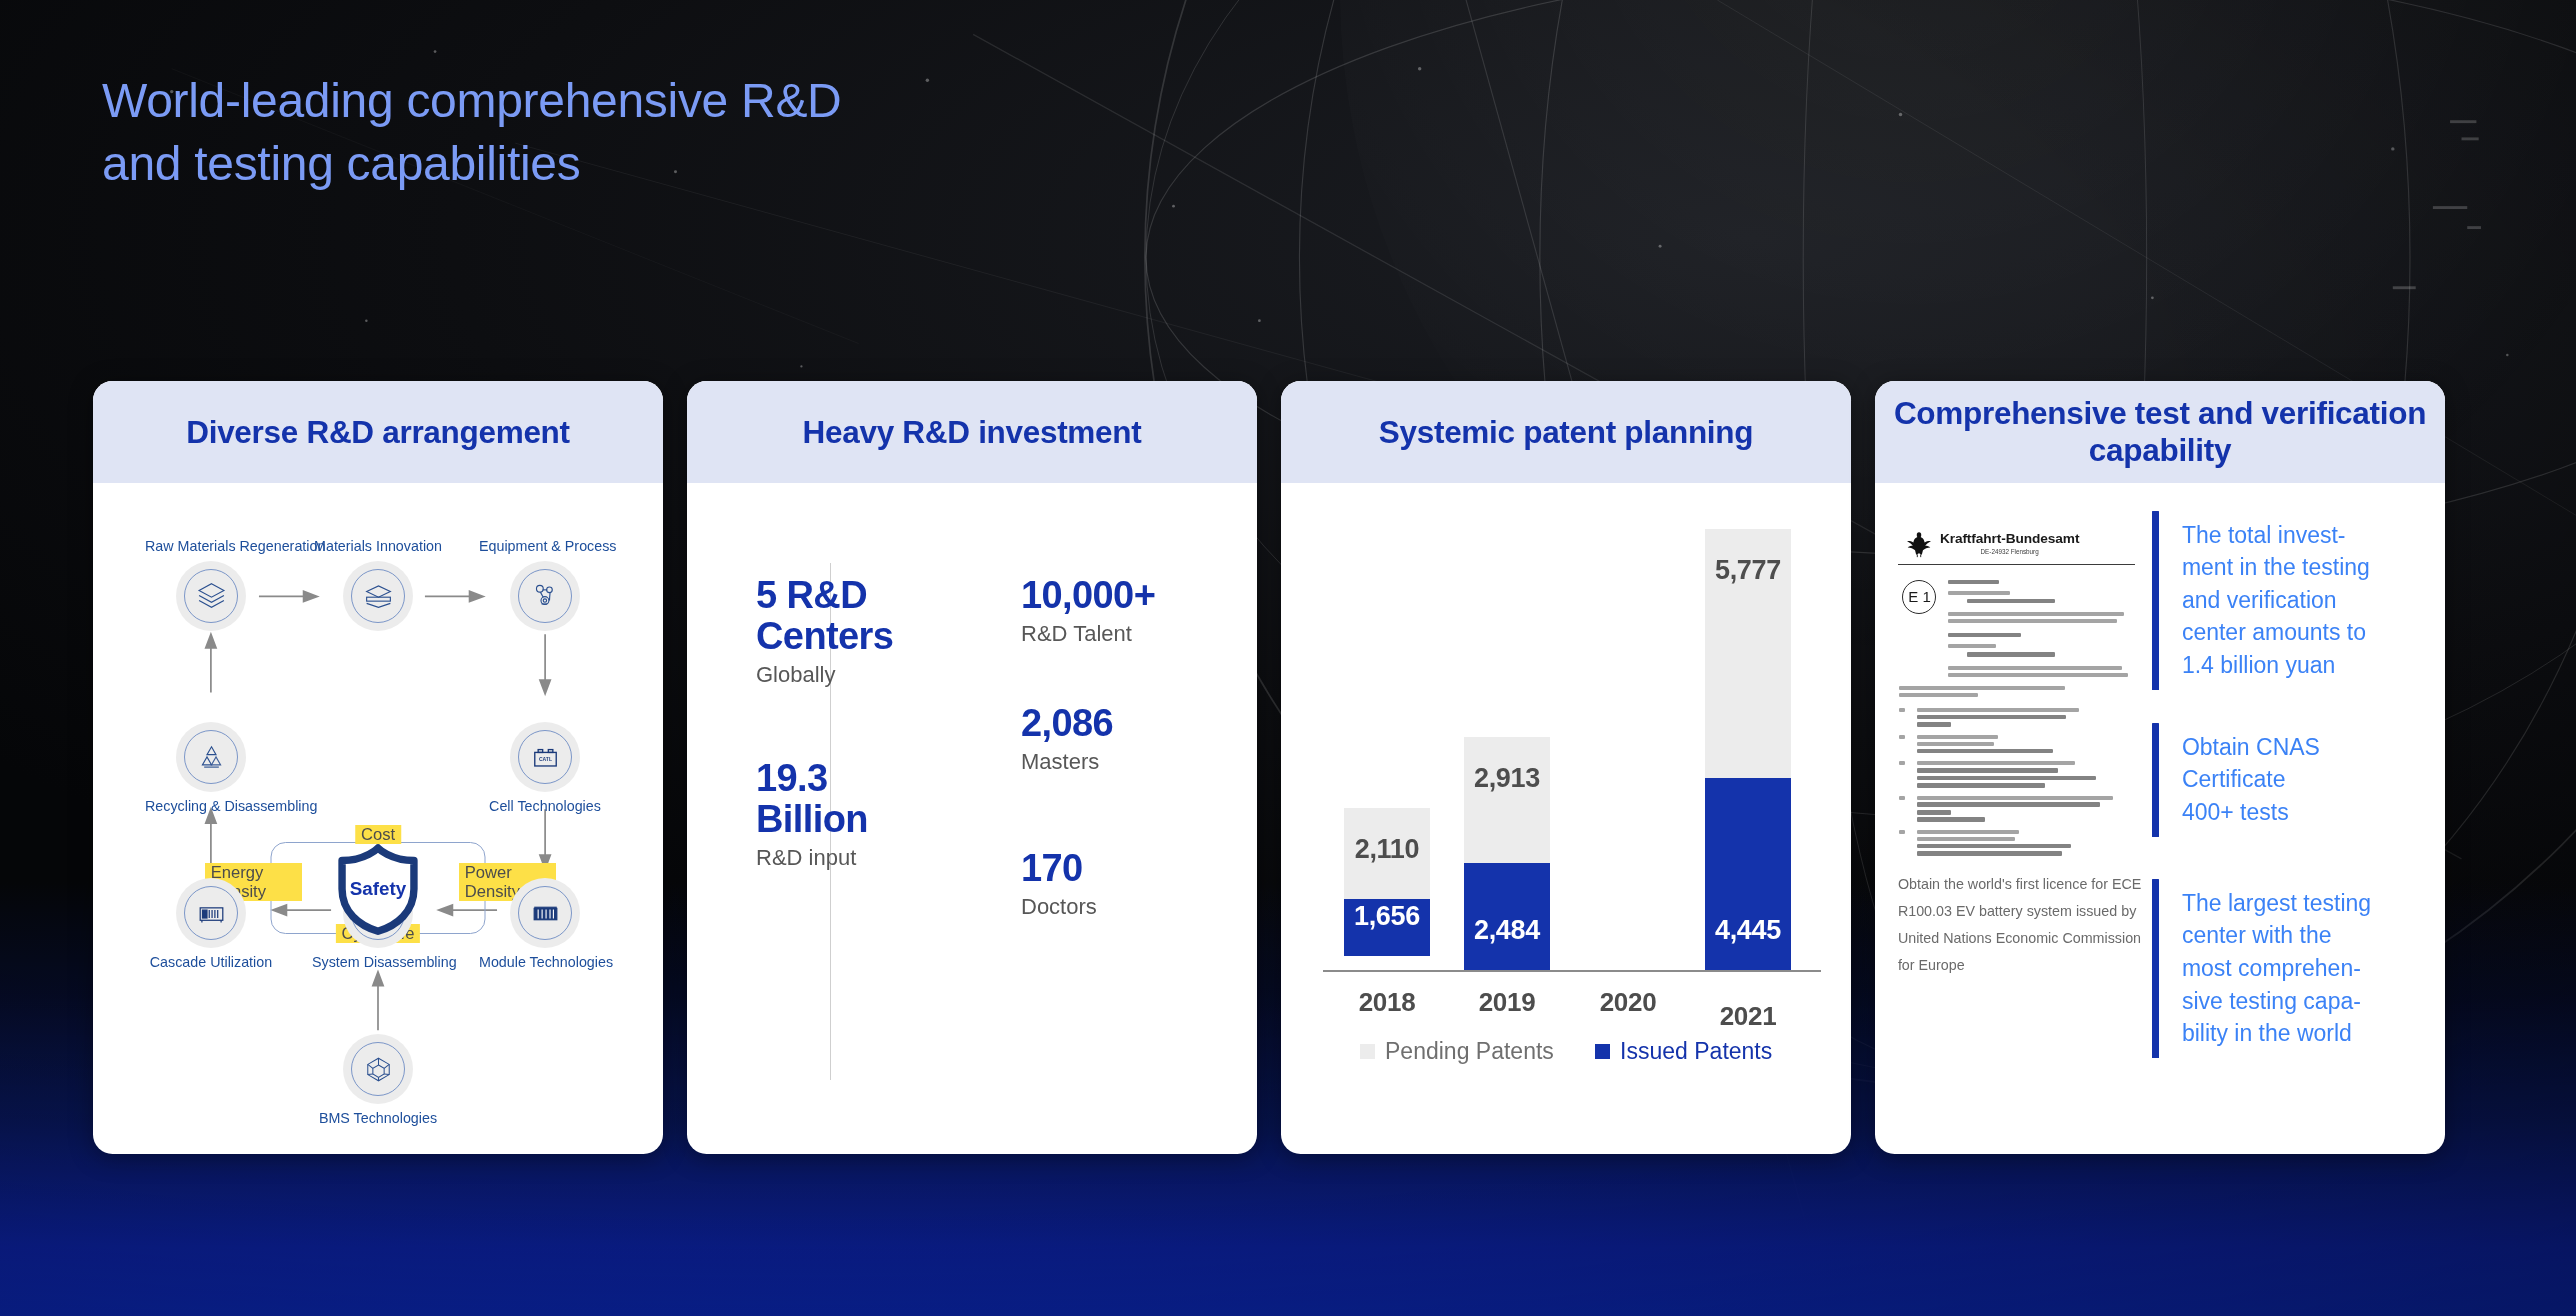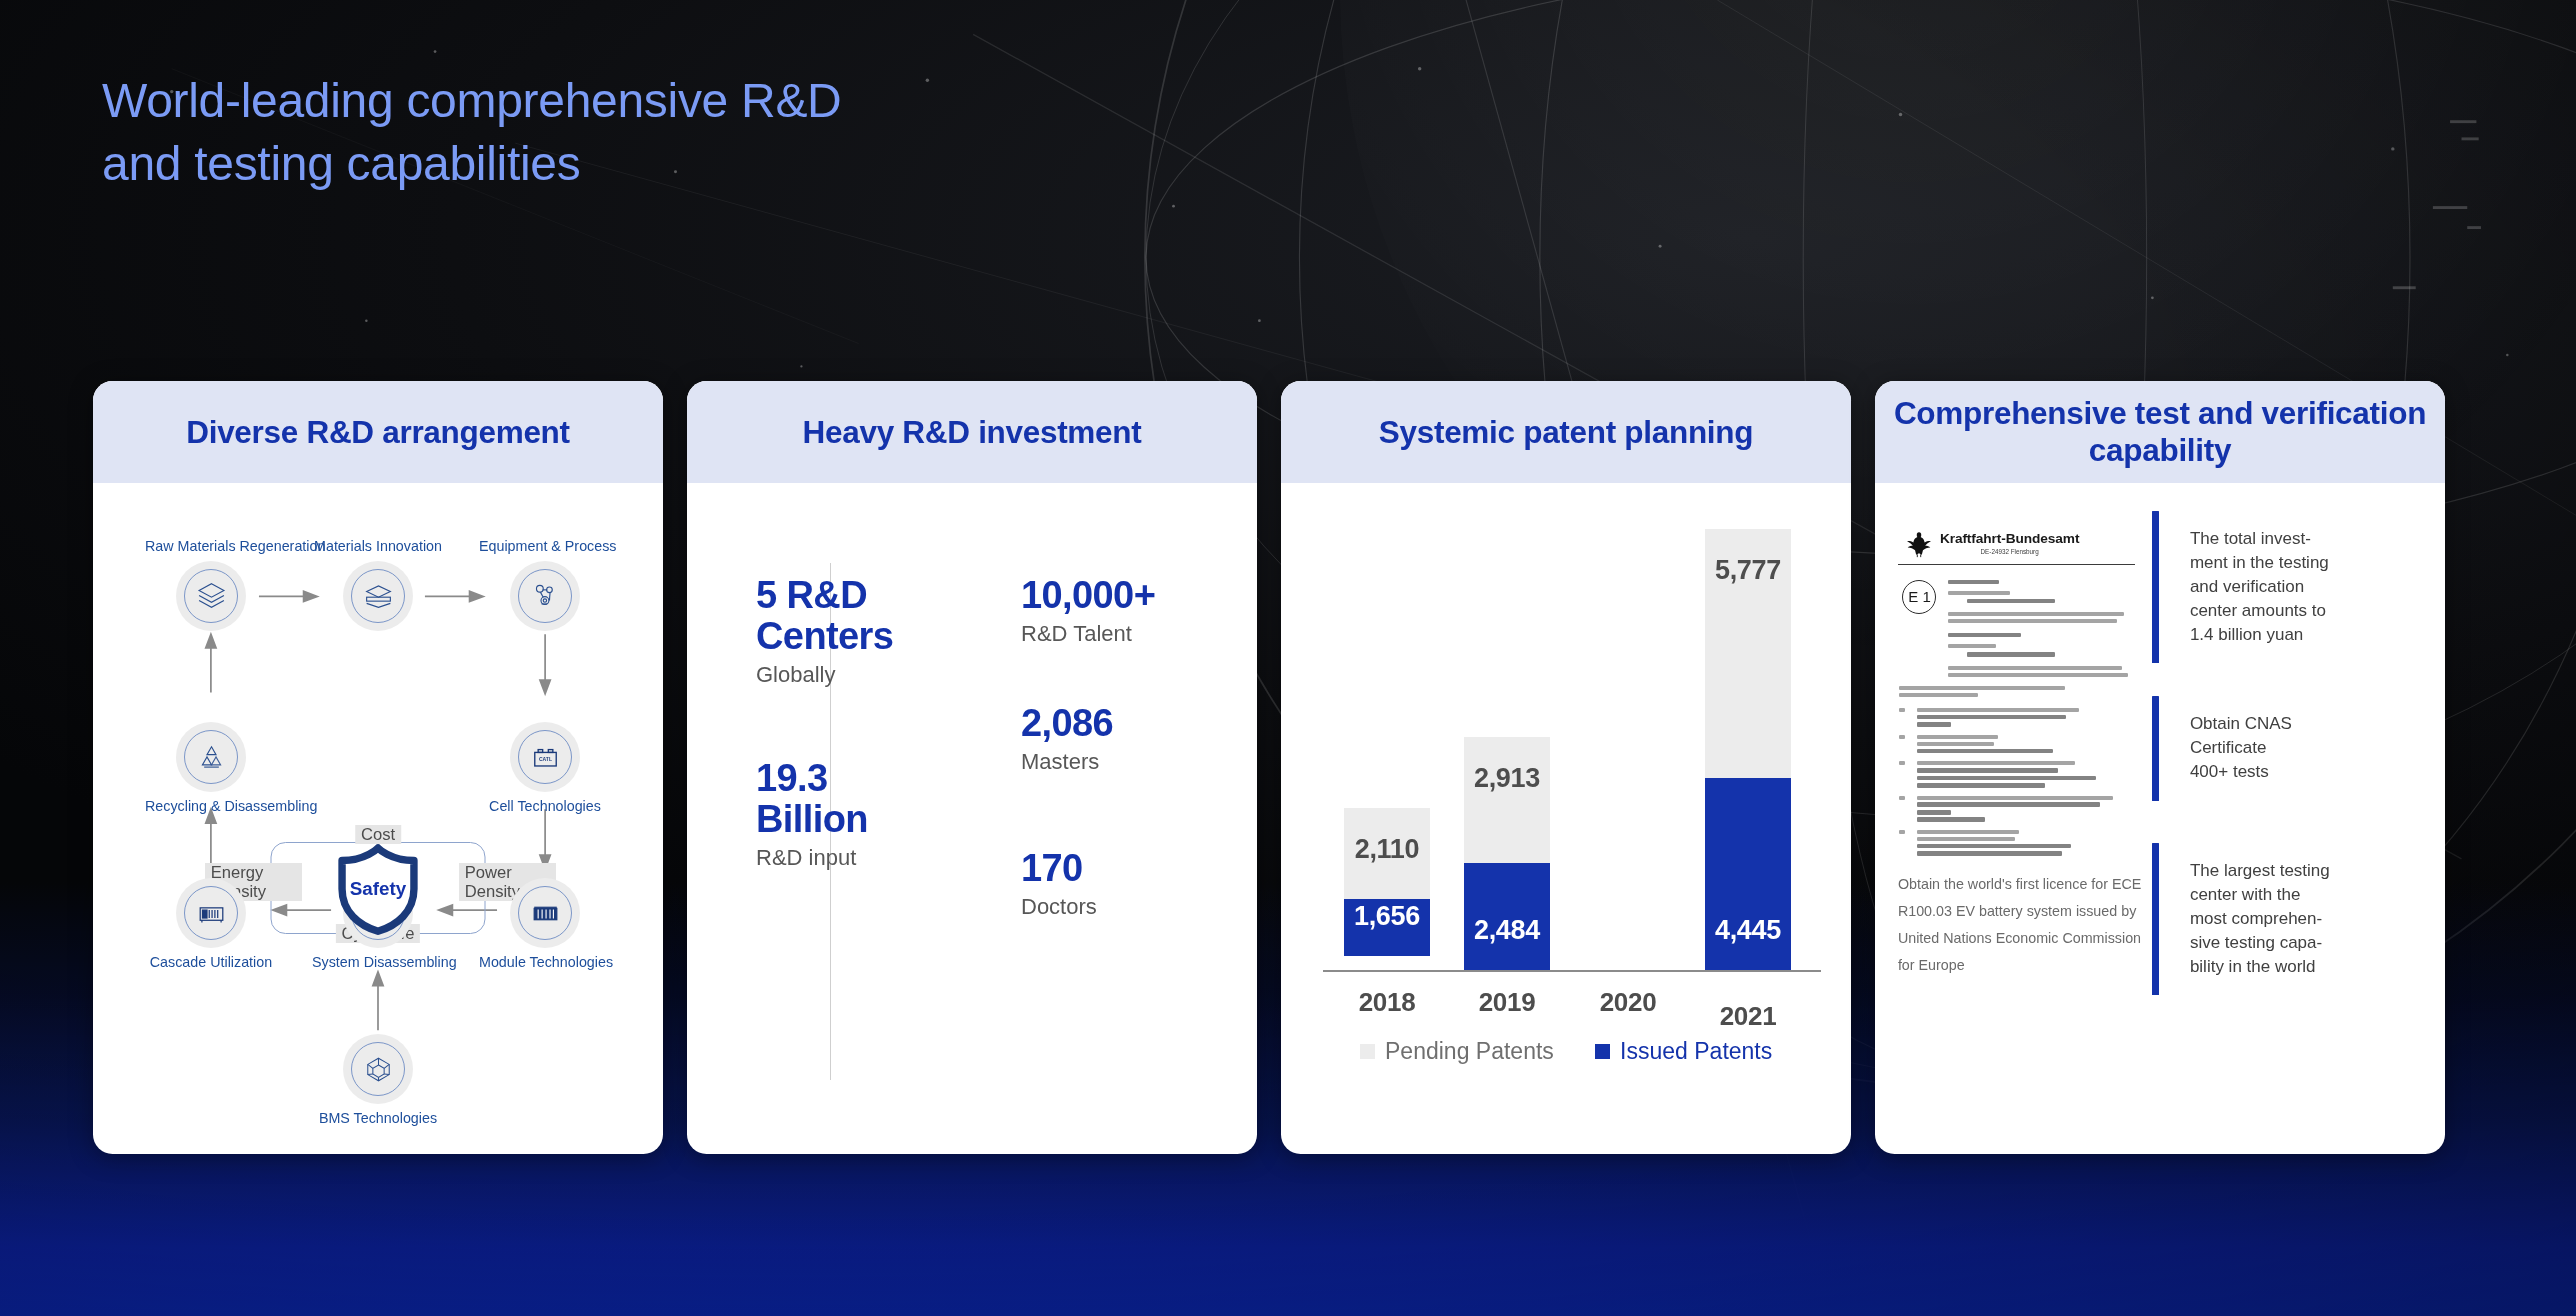--- a/index.html
+++ b/index.html
@@ -45,21 +45,21 @@
   .node .lbl{color:#1d4e9b;font-size:14.3px;line-height:1.2;white-space:nowrap;}
   .node .lbl.below{margin-top:5.7px;}
   .node .lbl.above{margin-bottom:5.7px;}
   .bubble{width:70px;height:70px;border-radius:50%;background:#ececec;margin:0 auto;
     display:flex;align-items:center;justify-content:center;position:relative;}
   .bubble::after{content:"";position:absolute;inset:8px;border:0.8px solid #7b96c8;border-radius:50%;}
   .bubble svg{position:relative;z-index:1;}
   .diagram .arrow{position:absolute;}
   .centerbox{position:absolute;left:50%;top:359px;transform:translateX(-50%);
     width:213px;height:90px;border:0.7px solid #8ea4cd;border-radius:15px;}
-  .cap{position:absolute;background:#e5e5e5;color:#4c4c4c;font-size:16.6px;line-height:1.15;
+  .cap{position:absolute;background:#fde047;color:#4c4c4c;font-size:16.6px;line-height:1.15;
     text-align:center;padding:0 5.7px;white-space:nowrap;}
   .cap.cost{left:50%;top:342px;transform:translateX(-50%);}
   .cap.cycle{left:50%;top:441px;transform:translateX(-50%);}
   .cap.energy{left:112px;top:380px;text-align:left;white-space:normal;width:86px;}
   .cap.power{left:366px;top:380px;text-align:left;white-space:normal;width:86px;}
   .shield{position:absolute;left:50%;top:357px;transform:translateX(-50%);z-index:3;}
 
   
   .stats{position:absolute;inset:0;display:flex;justify-content:center;}
   .stats .col{flex:1;position:relative;}
@@ -88,21 +88,21 @@
   .lgsw{width:15px;height:15px;display:inline-block;}
   .lgi.pending{color:#6f6f6f;} .lgi.pending .lgsw{background:#ececec;}
   .lgi.issued{color:#1433ab;}  .lgi.issued  .lgsw{background:#1433ab;}
 
   
   .verify{position:absolute;inset:0;display:flex;}
   .vleft{width:269px;position:relative;padding:45px 0 0 18.3px;box-sizing:border-box;}
   .vright{flex:1;position:relative;padding-top:27.5px;}
   .bullet{display:flex;gap:15px;margin:0 25px 33px 8px;}
   .bullet .bar{width:6.9px;background:#1433ab;flex:0 0 6.9px;border-radius:0.6px;}
-  .bullet p{margin:16px;color:#404040;font-size:17px;line-height:1.42;}
+  .bullet p{margin:8px;color:#3b82f6;font-size:23px;line-height:1.42;}
   .cert{width:246px;background:#fff;position:relative;}
   .cert .certhead{display:flex;align-items:center;gap:8px;padding-left:12.6px;}
   .cert .eagle{width:26px;height:30px;}
   .cert .ctitle{font-size:13.7px;font-weight:700;color:#1a1a1a;letter-spacing:-0.1px;line-height:1;}
   .cert .csub{font-size:6.3px;color:#3c3c3c;text-align:center;margin-top:2.3px;}
   .cert hr{border:none;border-top:1.1px solid #3b3b3b;margin:5.7px 4.6px 0 4.6px;}
   .cert .e1{width:32px;height:32px;border:1.1px solid #2b2b2b;border-radius:50%;
     display:flex;align-items:center;justify-content:center;font-size:15px;color:#1a1a1a;}
   .blurline{background:#6e6e6e;height:4px;border-radius:1.1px;opacity:.62;filter:blur(0.4px);}
   .blurline.b{opacity:.85;height:4.6px;}

